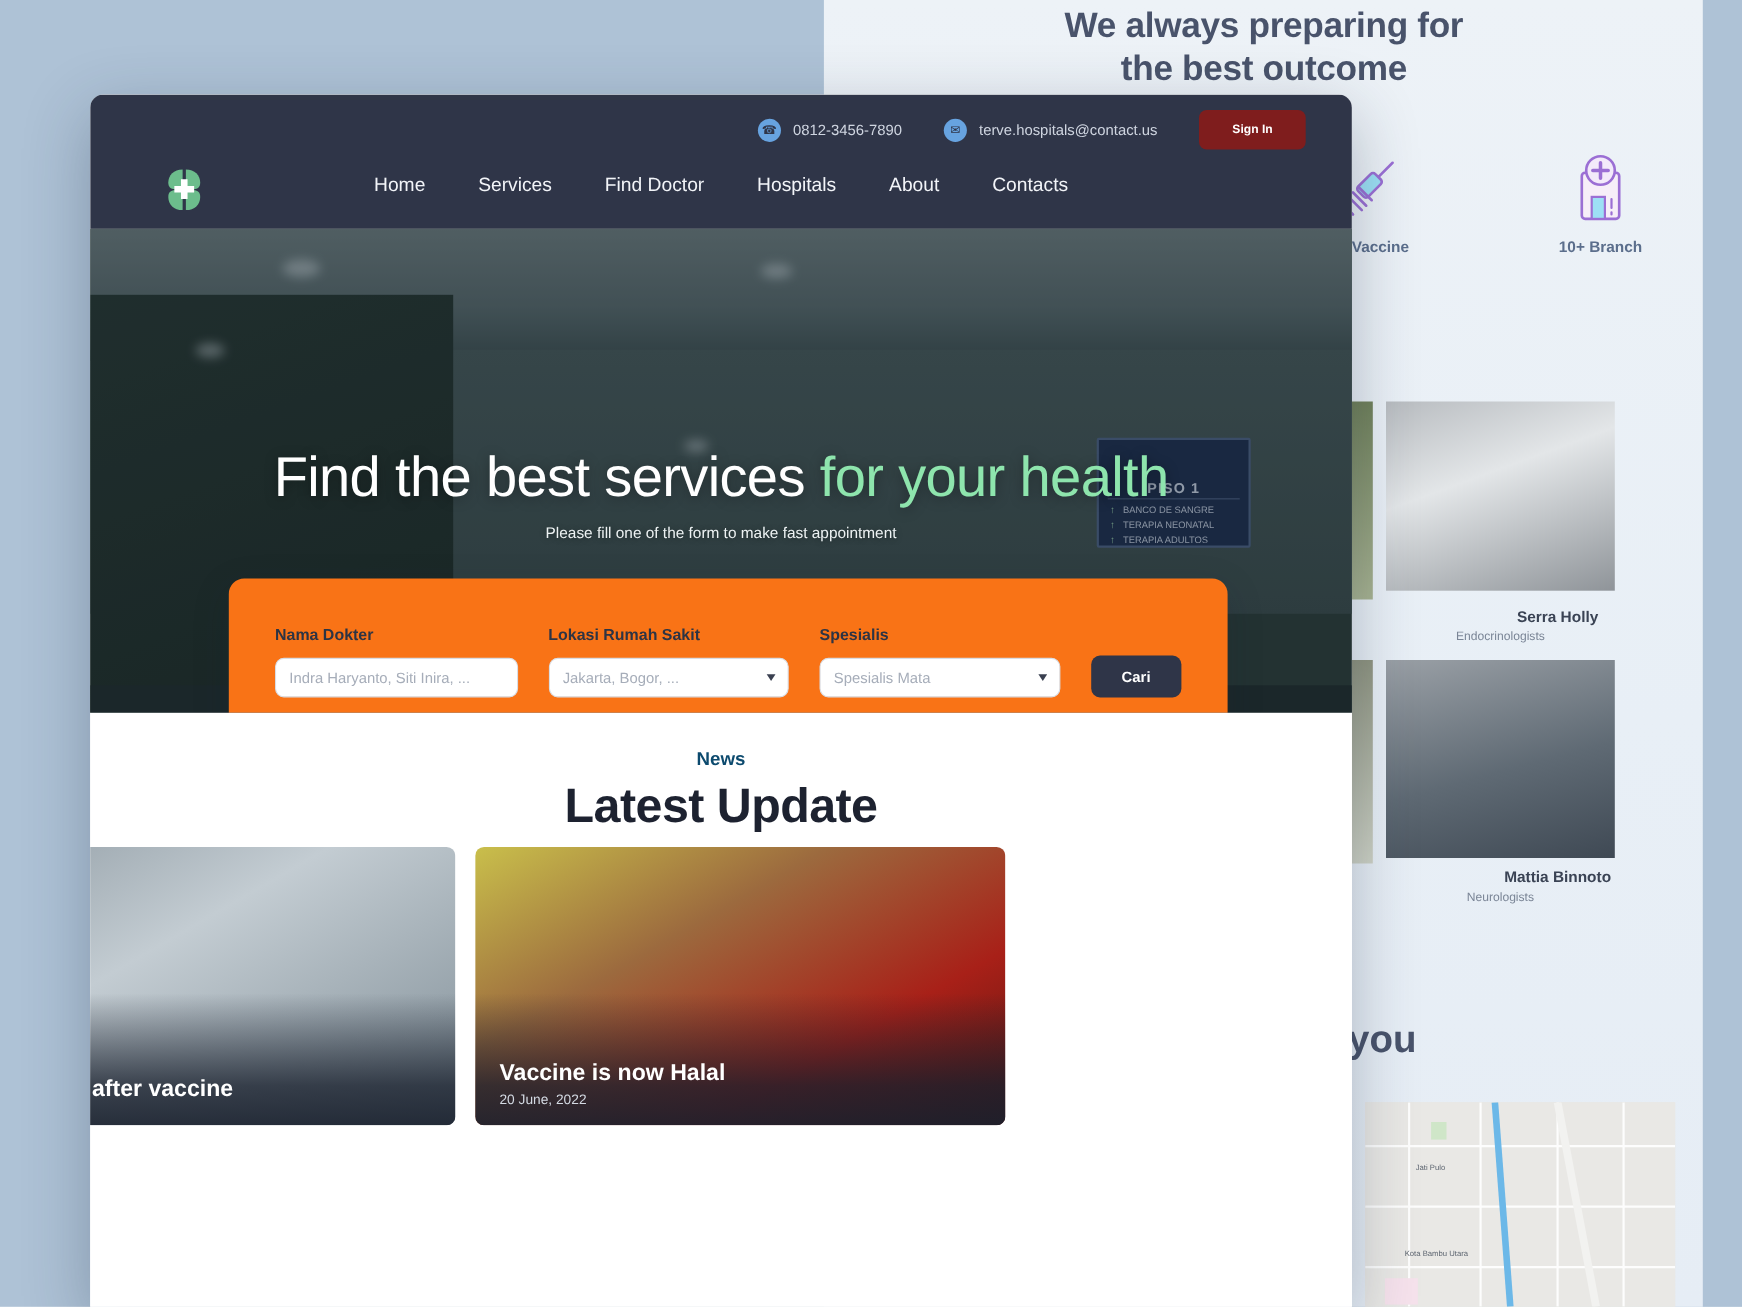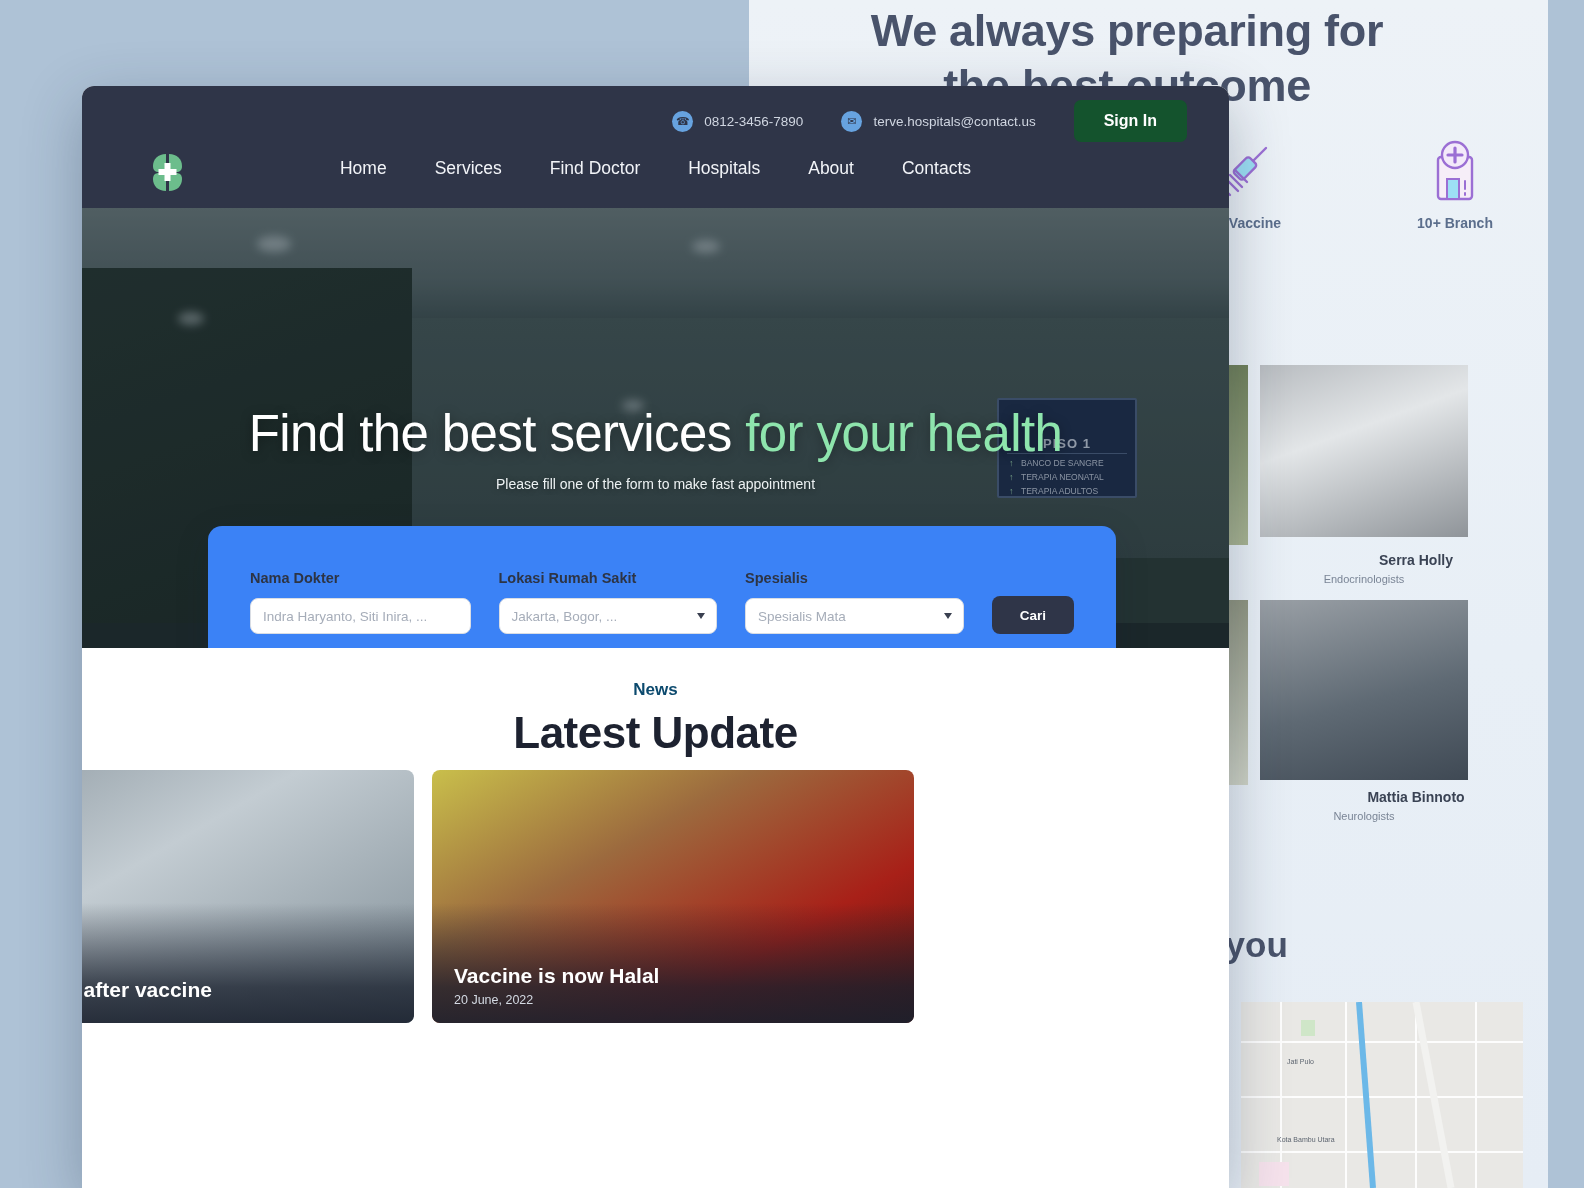--- a/index.html
+++ b/index.html
@@ -21,24 +21,24 @@
     background: linear-gradient(180deg,#edf2f7 0%, #e8eff6 55%, #e6edf5 100%);
   }
   .bg-page-right-edge {
     position: absolute; right: 0; top: 0;
     width: 36px; height: 1188px;
     background: #aec2d6;
   }
 
   .bg-hero-title {
     position: absolute;
-    left: 727px; top: 4px;
+    left: 749px; top: 4px;
     width: 800px;
     text-align: center;
-    font-size: 45px; font-weight: bold;
+    font-size: 32px; font-weight: bold;
     line-height: 1.22;
     color: #49536b;
     letter-spacing: -0.3px;
   }
   .bg-hero-sub {
     position: absolute;
     left: 749px; top: 91px;
     width: 800px;
     text-align: center;
     font-size: 12px;
@@ -139,23 +139,23 @@
   }
   .contact { display: flex; align-items: center; gap: 11px; }
   .contact-text { font-size: 13.5px; color: #cfd5e0; }
   .cbadge {
     width: 21px; height: 21px; border-radius: 50%;
     background: #67a3e0;
     display: flex; align-items: center; justify-content: center;
     color: #2f3548; font-size: 11px;
   }
   .signin {
-    background: #14532d;
+    background: #7f1d1d;
     color: #fff;
-    font-size: 16px; font-weight: bold;
+    font-size: 11px; font-weight: bold;
     border: none; border-radius: 7px;
     padding: 12px 30px;
     cursor: pointer;
   }
 
   .logo {
     position: absolute; left: 63px; top: 64px;
     width: 45px; height: 45px;
   }
   .nav {
@@ -246,21 +246,21 @@
     font-size: 14px;
     color: #edf2f3;
     text-shadow: 0 1px 6px rgba(0,0,0,.35);
   }
 
   
   .search-card {
     position: absolute;
     left: 126px; top: 318px;
     width: 908px; height: 145px;
-    background: #3b82f6;
+    background: #f97316;
     border-radius: 14px;
     box-shadow: 0 10px 34px rgba(20,35,55,.15);
     display: flex; align-items: flex-start;
     padding: 44px 42px 0 42px;
     gap: 28px;
   }
   .field { display: flex; flex-direction: column; }
   .field.f0 { width: 222px; }
   .field.f1 { width: 220px; }
   .field.f2 { width: 220px; }

